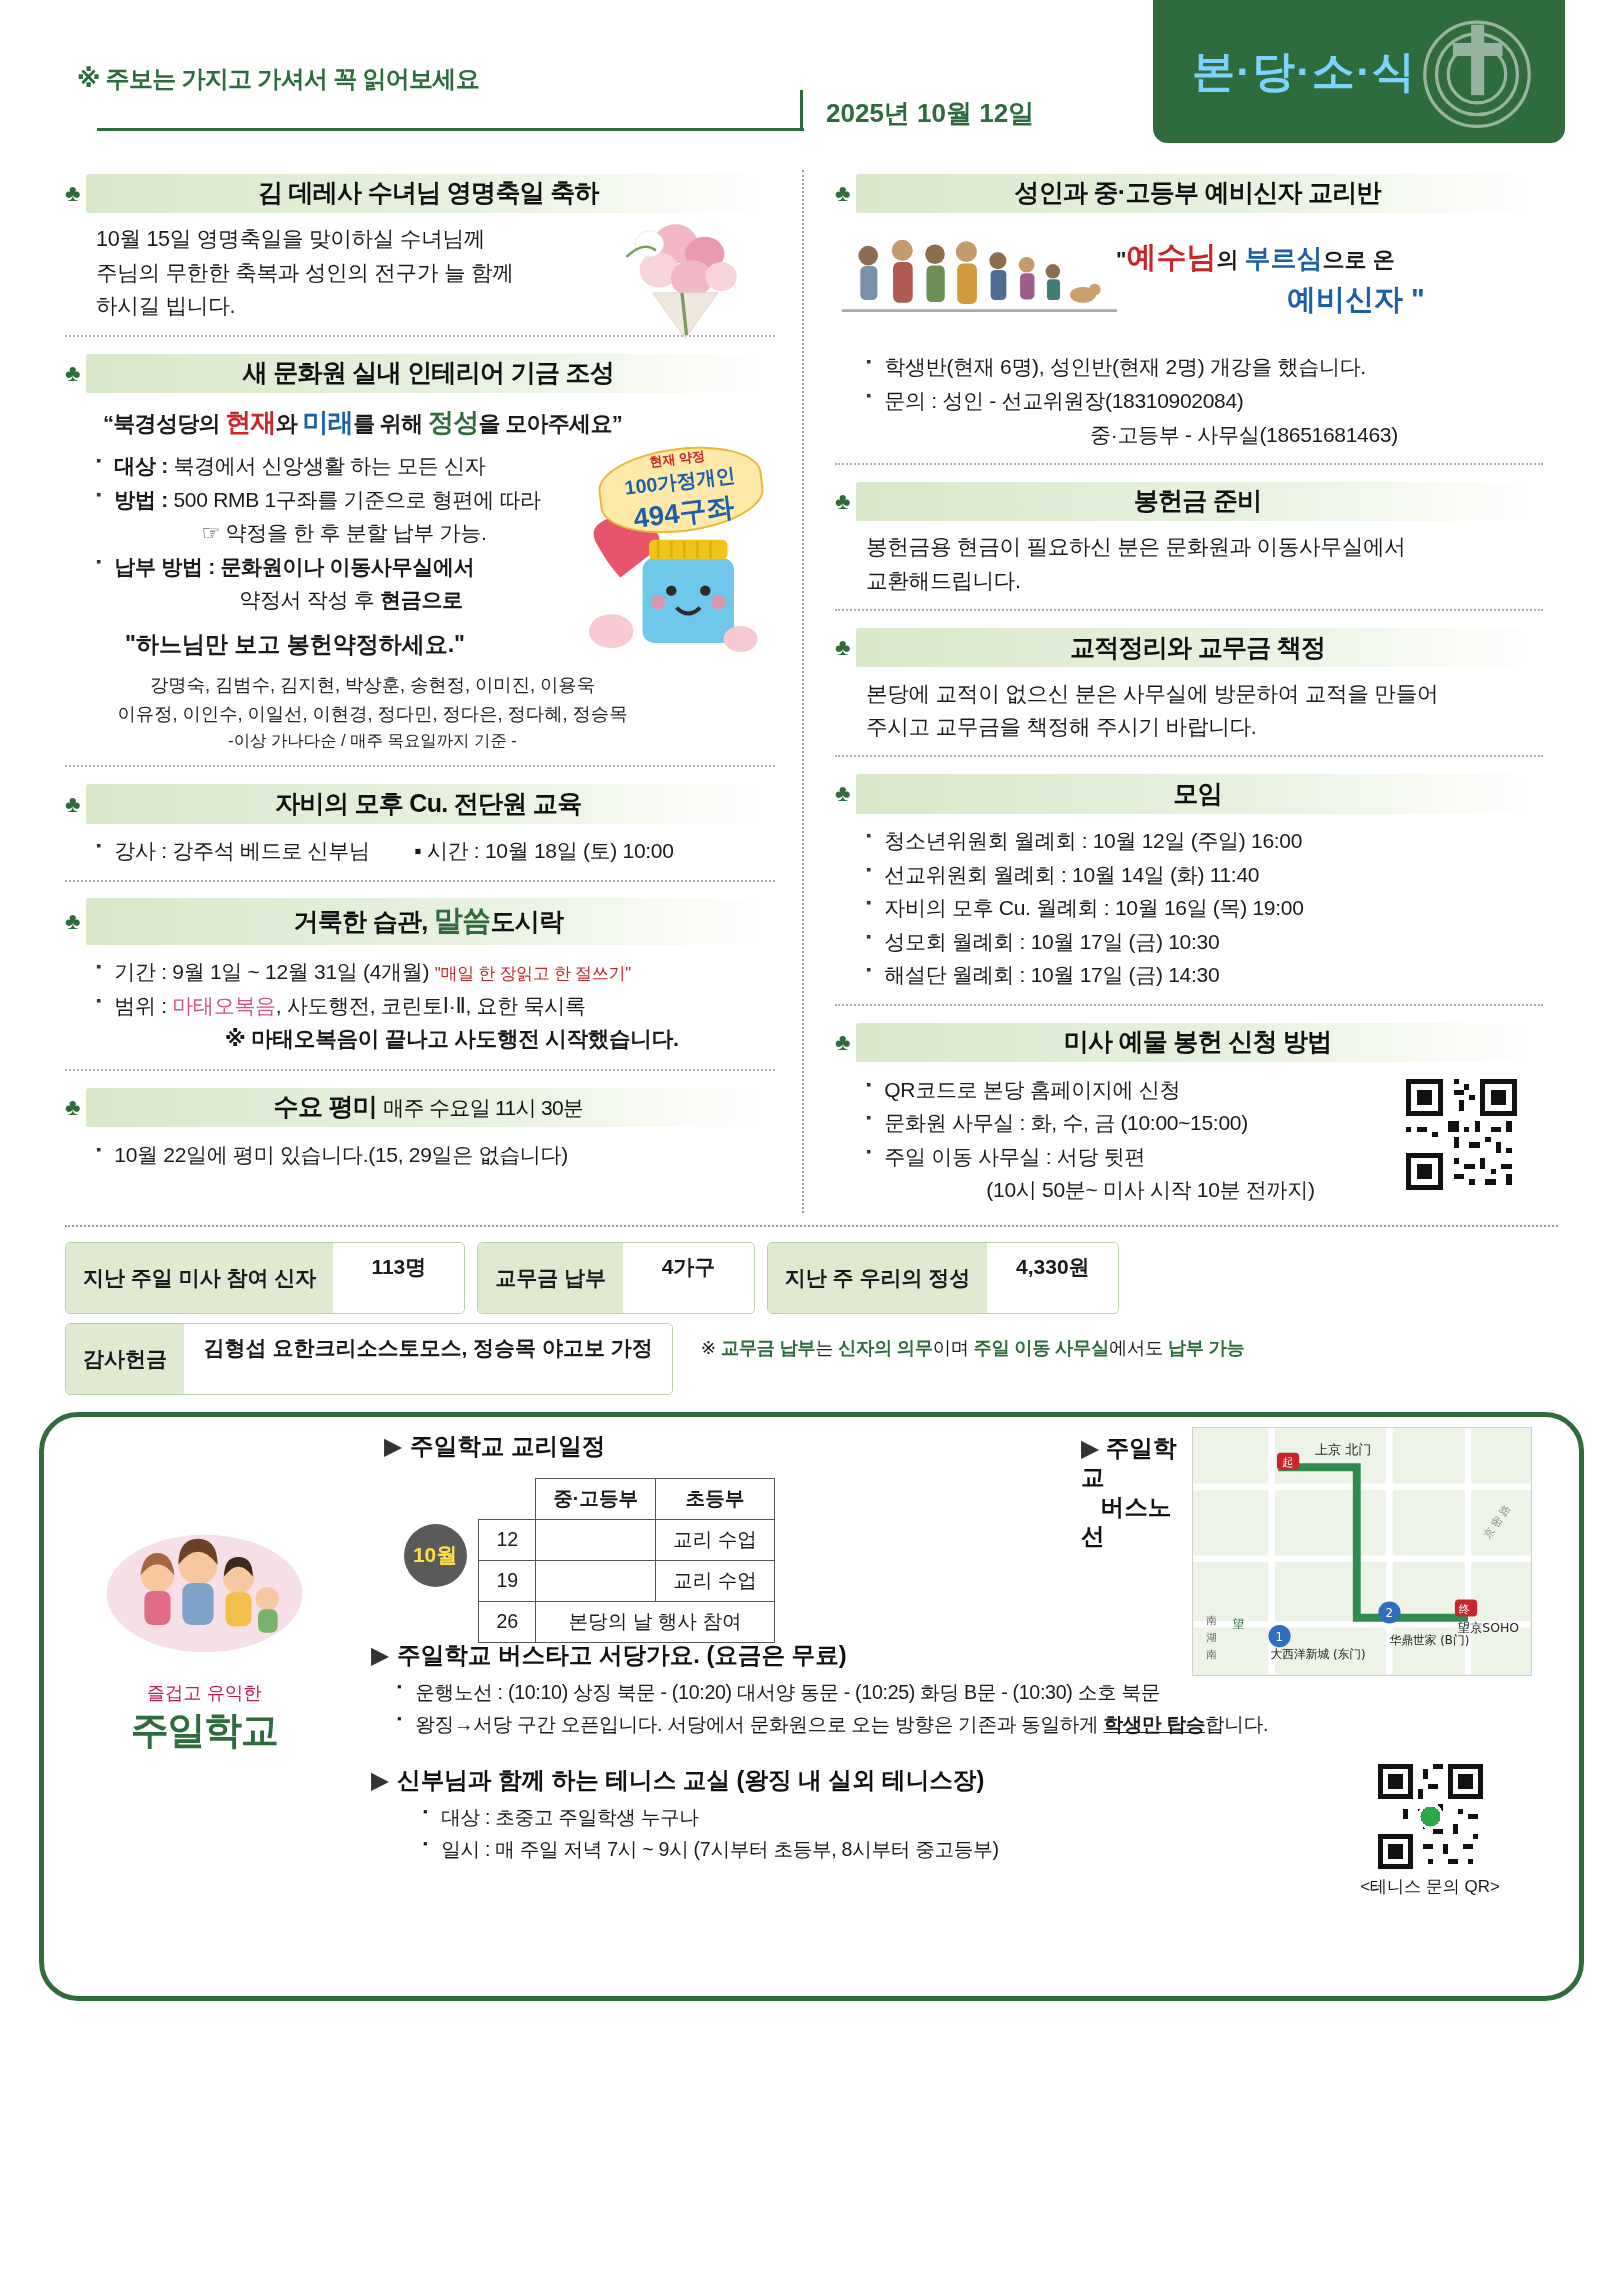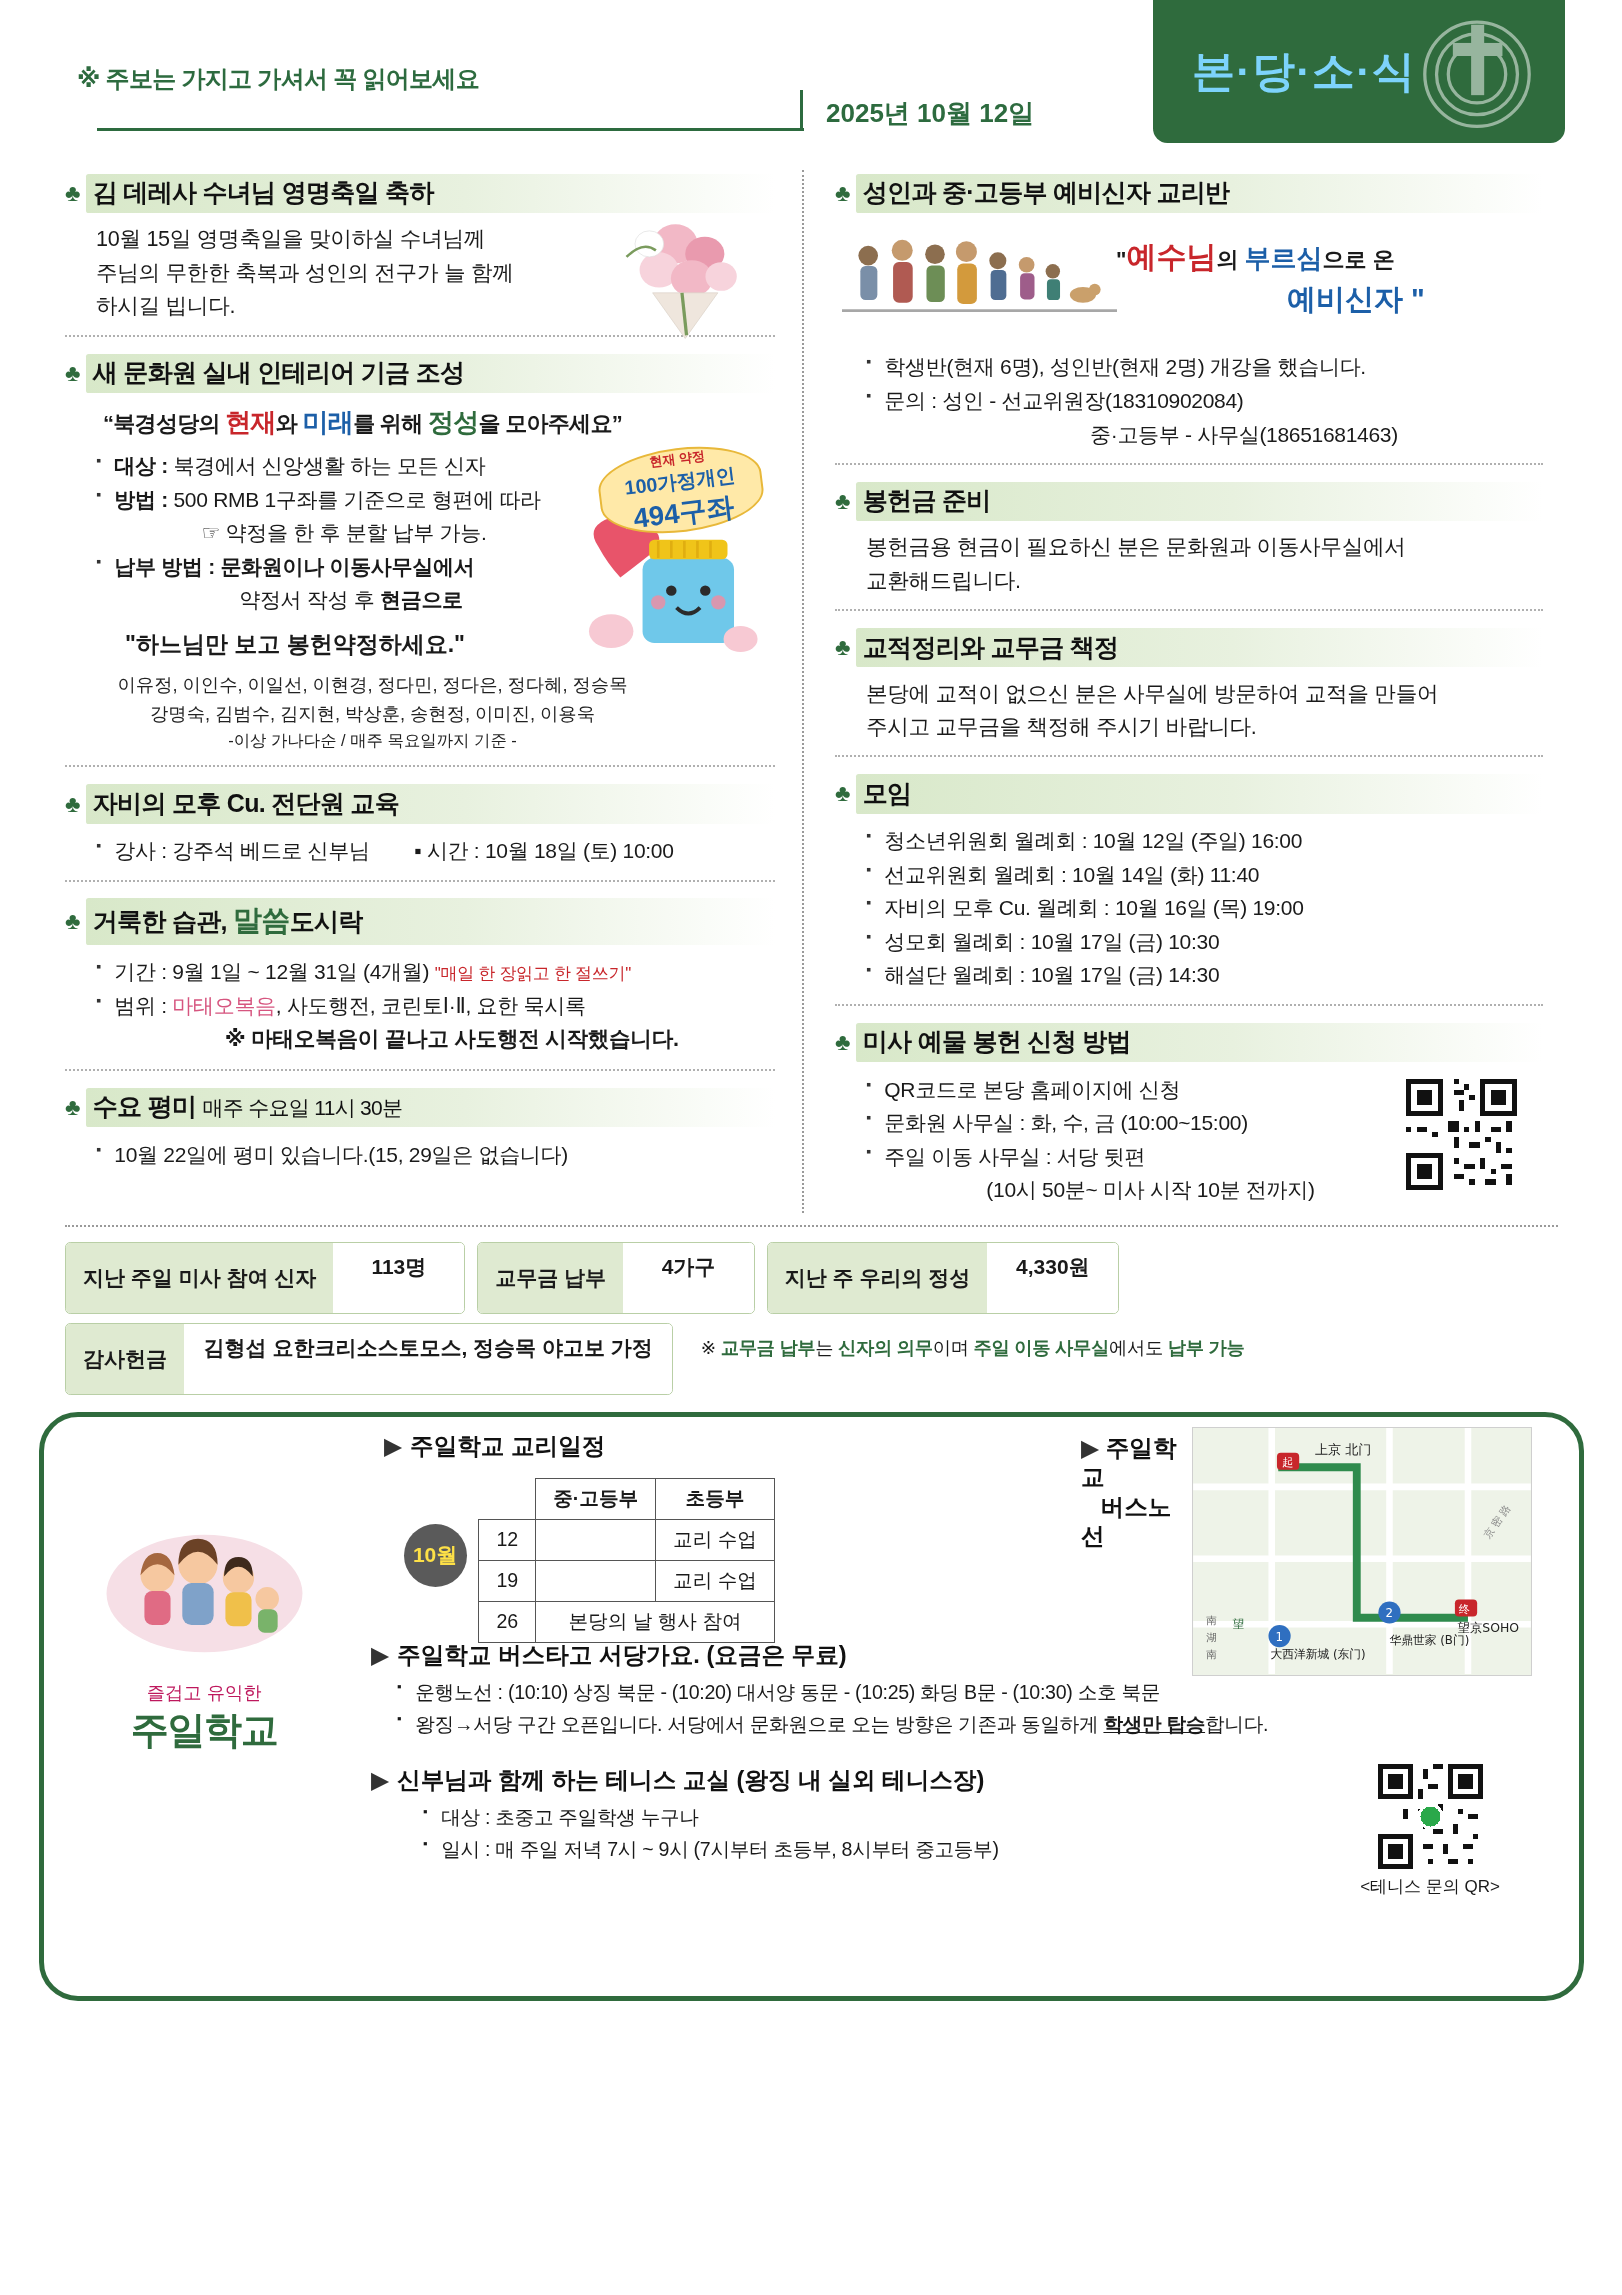--- a/index.html
+++ b/index.html
@@ -44,21 +44,21 @@
 
   .sec { position:relative; margin-bottom:6.5px; }
   .sec-title {
     display:flex; align-items:center; gap:6.5px;
     font-size:25px; font-weight:bold; color:#111; letter-spacing:-0.7px;
     padding:3.9px 0 5.2px 0;
   }
   .sec-title .clover { color:#2f6b3d; font-size:23.6px; }
   .sec-title .txt {
     background:linear-gradient(to right,#d8e8c9 0%,#e8f1df 55%,#ffffff 100%);
-    padding:2.6px 10.5px 3.9px 6.5px; border-radius:2.6px; flex:1;
+    padding:2.6px 10.5px 3.9px 6.5px; border-radius:2.6px; flex:1;text-align:center;
   }
   .sep { border-bottom:2px dotted #b0b0b0; margin:11.8px 0 13px 0; }
 
   p.body { font-size:21.6px; line-height:1.55; margin:3.9px 0 3.9px 31px; letter-spacing:-0.3px; }
   ul.bul { margin:5.2px 0 5.2px 31px; padding:0; list-style:none; }
   ul.bul li { font-size:21px; line-height:1.6; letter-spacing:-0.3px; position:relative; padding-left:18.3px; }
   ul.bul li:before { content:"▪"; position:absolute; left:0; top:0; font-size:14.4px; color:#333; }
   ul.bul li.nob { padding-left:18.3px;text-align:center; }
   ul.bul li.nob:before { content:""; }
 
@@ -236,22 +236,22 @@
           </svg>
         </span>
 
         <div class="badge-count">
           <span class="l1">현재  약정</span>
           <span class="l2">100가정개인</span>
           <span class="l3">494구좌</span>
         </div>
 
         <div class="names" style="width:615px">
+          <div>강명숙, 김범수, 김지현, 박상훈, 송현정, 이미진, 이용욱</div>
           <div>이유정, 이인수, 이일선, 이현경, 정다민, 정다은, 정다혜, 정승목</div>
-          <div>강명숙, 김범수, 김지현, 박상훈, 송현정, 이미진, 이용욱</div>
           <div class="small">-이상 가나다순 / 매주 목요일까지 기준 -</div>
         </div>
         <div class="sep"></div>
       </div>
 
       <div class="sec">
         <div class="sec-title">
             <span class="clover">♣</span>
           <span class="txt">자비의 모후 Cu. 전단원 교육</span>
           </div>

